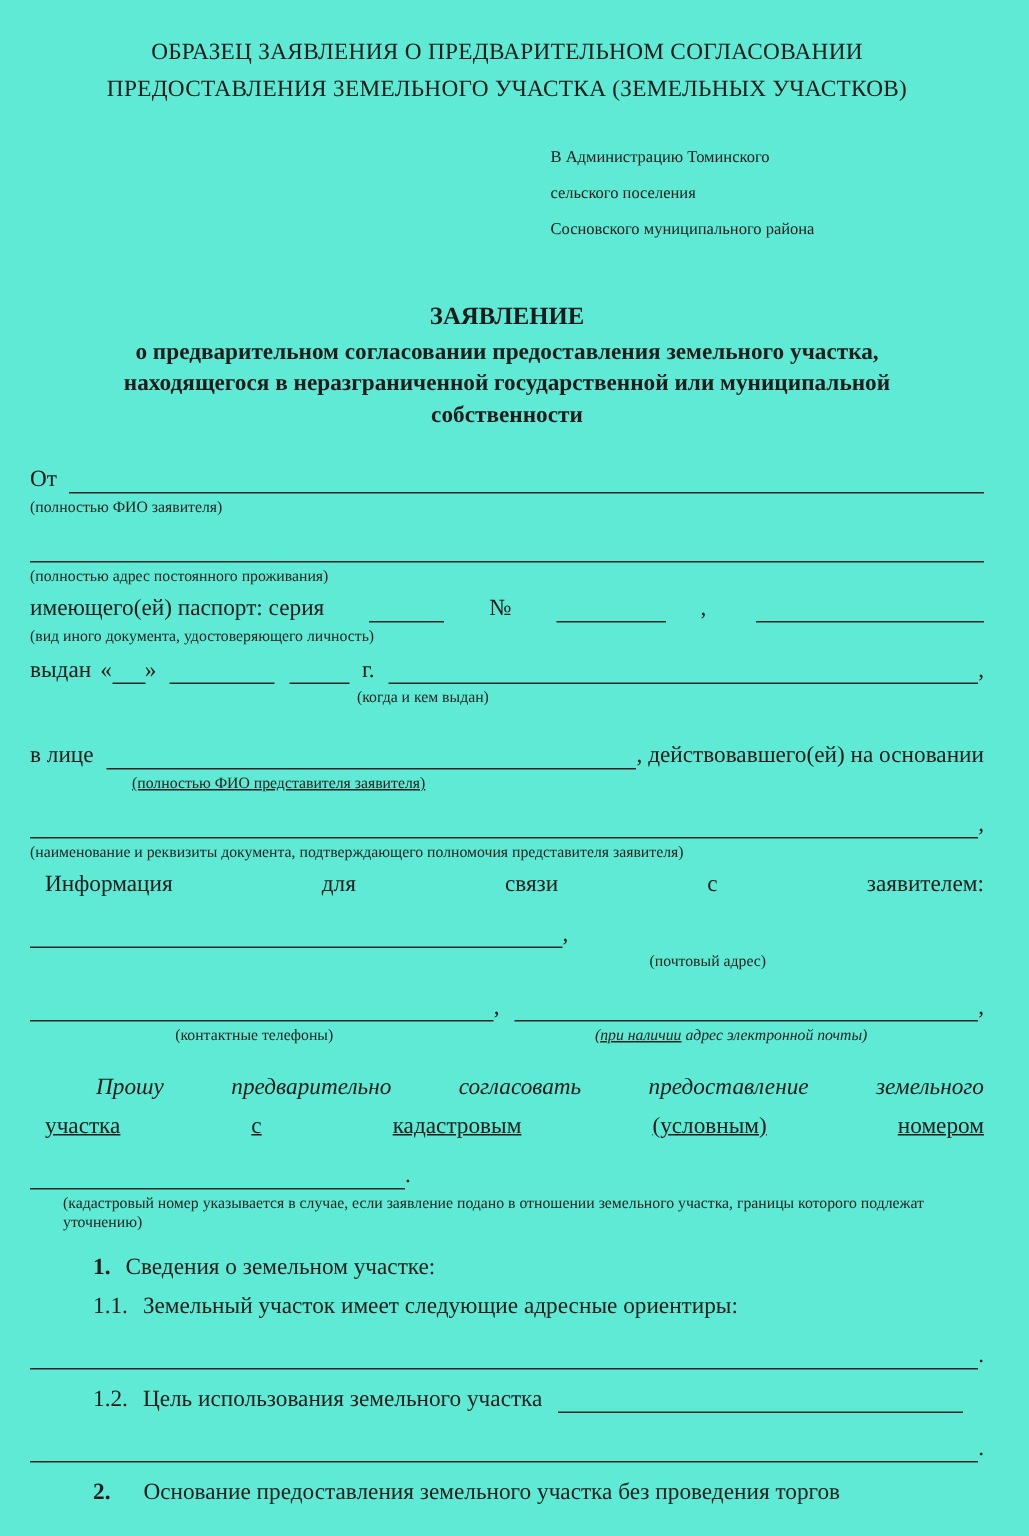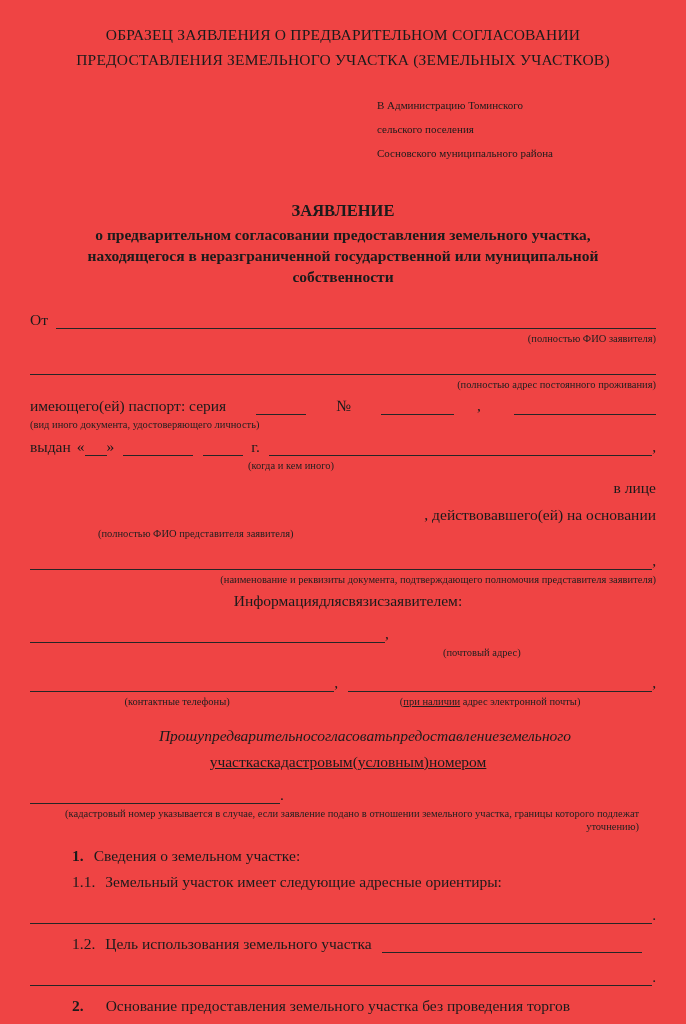--- a/index.html
+++ b/index.html
@@ -1,40 +1,40 @@
 <!DOCTYPE html>
 <html><head>
 <meta charset="utf-8">
 <style>
   html,body{margin:0;padding:0;background:#ffffff;}
   .page{
     position:relative;width:686px;height:1024px;box-sizing:border-box;
-    background:#ef4444;color:#1b1b1b;
+    background:#5eead4;color:#1b1b1b;
     font-family:"Liberation Serif","DejaVu Serif",serif;
-    font-size:15.5px;padding:22px 30px 0 30px;overflow:hidden;
+    font-size:15.5px;padding:22px 30px 0 20px;overflow:hidden;
   }
   .title{text-align:center;font-size:15.5px;line-height:25px;letter-spacing:.2px;}
   .addressee{margin:21px 0 0 347px;font-size:11px;line-height:24px;}
   .heading{margin-top:35px;text-align:center;font-weight:bold;font-size:16.5px;line-height:22px;}
   .subheading{margin:2px auto 0;max-width:540px;text-align:center;font-weight:bold;font-size:15.5px;line-height:21px;}
   .row{display:flex;align-items:flex-end;line-height:21px;min-height:21px;}
   .bl{border-bottom:1.3px solid #262626;height:4px;margin-bottom:1px;}
   .grow{flex:1 1 auto;}
   .cap{font-size:10.5px;line-height:13px;margin-top:2px;color:#1f1f1f;}
-  .center{text-align:right;}
+  .center{text-align:left;}
   .right{text-align:left;}
   .u{text-decoration:underline;}
-  .jrow{display:flex;justify-content:center;line-height:21px;margin-left:10px;}
+  .jrow{display:flex;justify-content:space-between;line-height:21px;margin-left:10px;}
   .pm{flex:0 0 auto;}
   .num{font-weight:bold;}
   .capwrap{max-width:592px;margin-left:auto;margin-right:auto;}
   .caphalf{display:flex;}
   .caphalf>div{text-align:center;}
   .caphalf .lh{width:47%;}
-  .caphalf .rh{width:53%;}
+  .caphalf .rh{width:53%;font-style:italic;}
 </style>
 </head>
 <body>
 
 <div class="page">
 
   <div class="title">
     <div>ОБРАЗЕЦ ЗАЯВЛЕНИЯ О ПРЕДВАРИТЕЛЬНОМ СОГЛАСОВАНИИ</div>
     <div>ПРЕДОСТАВЛЕНИЯ ЗЕМЕЛЬНОГО УЧАСТКА (ЗЕМЕЛЬНЫХ УЧАСТКОВ)</div>
   </div>
@@ -73,28 +73,28 @@
     <span>выдан</span>
     <span style="margin-left:6px;">«</span>
     <span class="bl" style="width:22px;"></span>
     <span>»</span>
     <span class="bl" style="width:70px;margin-left:9px;"></span>
     <span class="bl" style="width:40px;margin-left:10px;"></span>
     <span style="margin-left:8px;">г.</span>
     <span class="bl grow" style="margin-left:9px;"></span>
     <span class="pm">,</span>
   </div>
-  <div class="cap" style="padding-left:218px;">(когда и кем иного)</div>
+  <div class="cap" style="padding-left:218px;">(когда и кем выдан)</div>
 
-  <div class="row" style="margin-top:5px;flex-direction:column;">
+  <div class="row" style="margin-top:21px;">
     <span>в лице</span>
     <span class="bl grow" style="margin-left:9px;"></span>
     <span>, действовавшего(ей) на основании</span>
   </div>
-  <div class="cap" style="padding-left:68px;">(полностью ФИО представителя заявителя)</div>
+  <div class="cap" style="padding-left:68px;text-decoration:underline;">(полностью ФИО представителя заявителя)</div>
 
   <div class="row" style="margin-top:10px;">
     <span class="bl grow"></span>
     <span class="pm">,</span>
   </div>
   <div class="cap center">(наименование и реквизиты документа, подтверждающего полномочия представителя заявителя)</div>
 
   <div class="jrow" style="margin-top:4px;">
     <span>Информация</span>
     <span>для</span>

